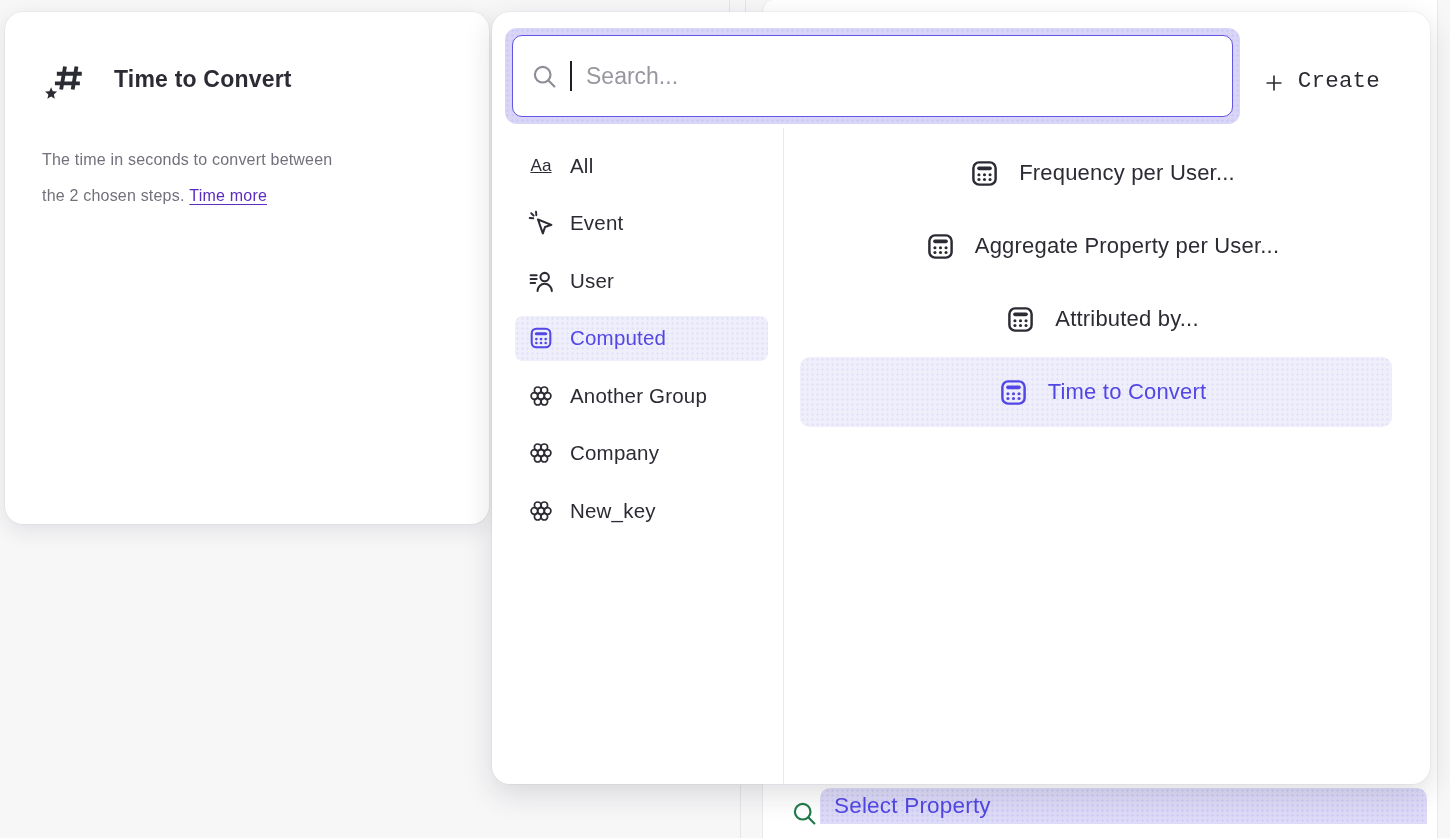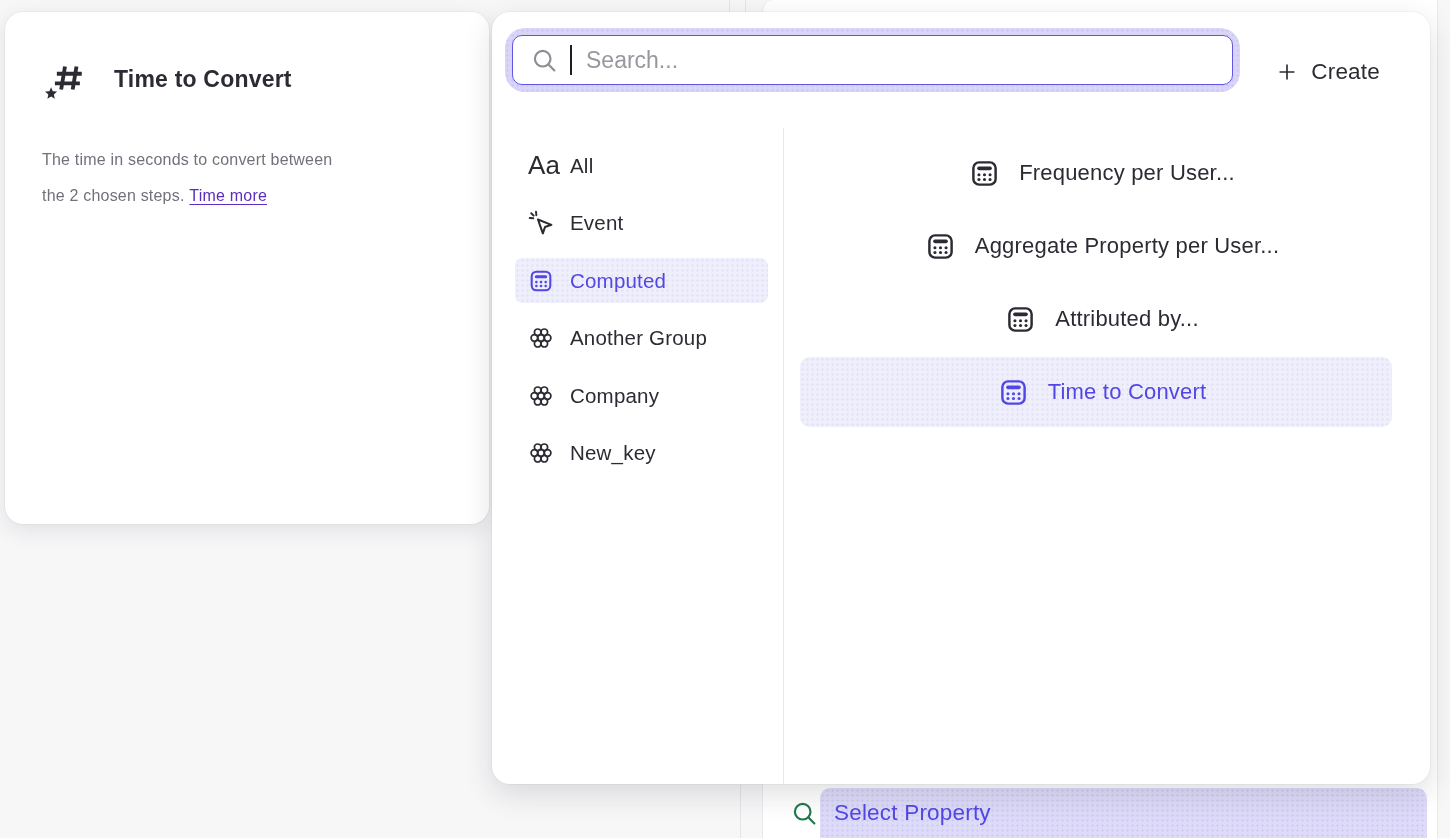--- a/index.html
+++ b/index.html
@@ -32,21 +32,21 @@
     background:#fff;border-left:1px solid var(--divider);border-right:1px solid var(--divider);
     border-top-left-radius:12px;
   }
   .bg-line{position:absolute;width:1px;background:#e4e4e9;}
   .bg-line.t1{left:729px;top:0;height:13px;}
   .bg-line.t2{left:745px;top:0;height:13px;}
   .bg-line.b1{left:740px;top:785px;height:53px;}
 
   .select-row-icon{position:absolute;left:791px;top:800px;width:26px;height:26px;color:var(--green);}
   .select-field{
-    position:absolute;left:820px;top:788px;width:607px;height:50px;
+    position:absolute;left:820px;top:788px;width:607px;height:36px;
     background:var(--select_field_bg);
     background-image:radial-gradient(rgba(84,74,224,0.10) 1px,transparent 1.3px);
     background-size:5px 5px;
     border-radius:10px 10px 0 0;
     display:flex;align-items:center;padding-left:14px;
     font-size:22.5px;font-weight:500;color:var(--accent);letter-spacing:.2px;
     cursor:pointer;
   }
 
   
@@ -64,54 +64,54 @@
   }
   .learn{color:var(--link);text-decoration:underline;text-underline-offset:3px;margin-left:.3em;cursor:pointer;}
 
   
   .picker{
     position:absolute;left:492px;top:12px;width:938px;height:772px;
     background:#fff;border-radius:18px;
     box-shadow:0 10px 30px rgba(25,25,45,.14),0 0 0 1px rgba(0,0,0,.03);
   }
   .search-glow{
-    position:absolute;left:13px;top:16px;width:735px;height:64px;border-radius:20px;
+    position:absolute;left:13px;top:16px;width:735px;height:96px;border-radius:12px;
     background-color:var(--search_glow);
     background-image:radial-gradient(rgba(84,74,224,0.08) 1px,transparent 1.3px);
     background-size:5px 5px;
   }
   .search-box{
     position:absolute;inset:7px;background:#fff;
     border:1.5px solid var(--search_border);border-radius:10px;
     display:flex;align-items:center;padding-left:18px;gap:13px;
   }
   .search-box .mag{width:26px;height:26px;color:#8d8d95;flex:none;}
   .caret{width:2px;height:30px;background:#1e1e26;flex:none;}
   .search-input{
     flex:1;border:none;outline:none;background:transparent;
     font-family:inherit;font-size:23px;color:var(--text_dark);padding:0 10px 0 1px;
   }
   .search-input::placeholder{color:var(--placeholder_gray);opacity:1;}
 
   .create-btn{
     position:absolute;top:38px;right:50px;height:44px;
-    display:flex;align-items:center;gap:13px;
+    display:flex;align-items:flex-end;gap:13px;
     background:transparent;border:none;cursor:pointer;
-    font-family:Liberation Sans, sans-serif;font-size:22.5px;color:var(--text_dark);letter-spacing:.2px;
+    font-family:Liberation Mono, monospace;font-size:22.5px;color:var(--text_dark);letter-spacing:.2px;
   }
   .create-btn .plus{width:22px;height:22px;color:var(--text_dark);flex:none;}
 
   .categories{position:absolute;left:23px;top:131px;width:253px;}
   .cat-row{
     height:45px;border-radius:8px;margin-bottom:12.5px;
     display:flex;align-items:center;padding-left:13px;gap:16px;
     font-size:20.5px;letter-spacing:.2px;color:var(--text_dark);cursor:pointer;
   }
   .cat-row .ic{width:26px;height:26px;color:var(--text_dark);flex:none;}
-  .cat-row .aa{width:26px;text-align:center;font-size:26px;font-weight:500;color:var(--text_dark);flex:none;}
+  .cat-row .aa{width:26px;text-align:center;font-size:17px;font-weight:500;color:var(--text_dark);flex:none;text-decoration:underline;}
   .cat-row.sel{
     background-color:var(--accent_soft_bg);
     background-image:radial-gradient(rgba(84,74,224,0.07) 1px,transparent 1.3px);
     background-size:5px 5px;
     color:var(--accent);
   }
   .cat-row.sel .ic{color:var(--accent);}
 
   .v-divider{position:absolute;left:291px;top:116px;bottom:0;width:1px;background:var(--divider);}
 
@@ -240,20 +240,26 @@
       <div class="cat-row">
         <span class="aa">Aa</span>
         <span>All</span>
       </div>
       <div class="cat-row">
         <svg class="ic">
             <use href="#ic-cursor"></use>
           </svg>
         <span>Event</span>
       </div>
+      <div class="cat-row">
+        <svg class="ic">
+            <use href="#ic-user"></use>
+          </svg>
+        <span>User</span>
+      </div>
       <div class="cat-row sel">
         <svg class="ic">
             <use href="#ic-calc"></use>
           </svg>
         <span>Computed</span>
       </div>
       <div class="cat-row">
         <svg class="ic">
             <use href="#ic-group"></use>
           </svg>

